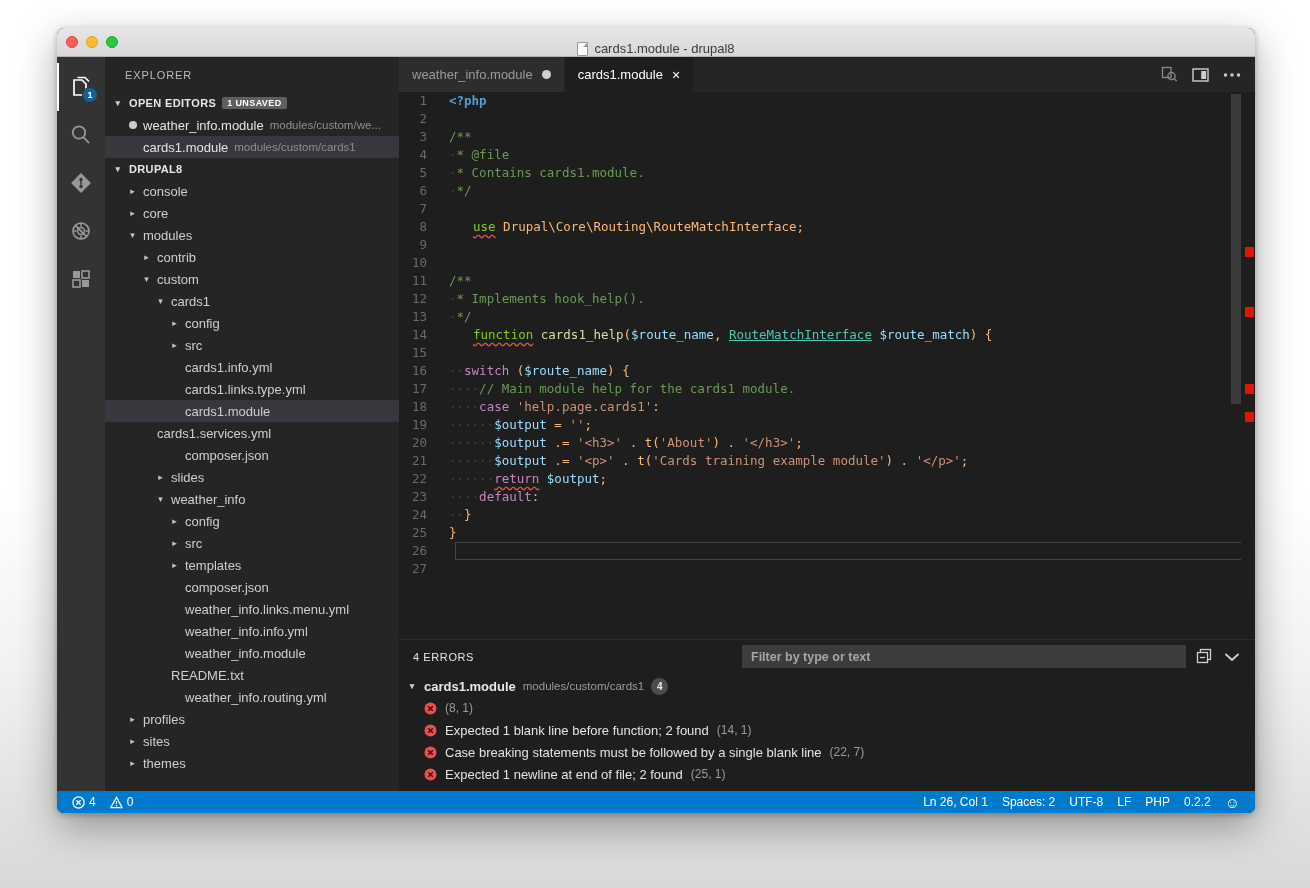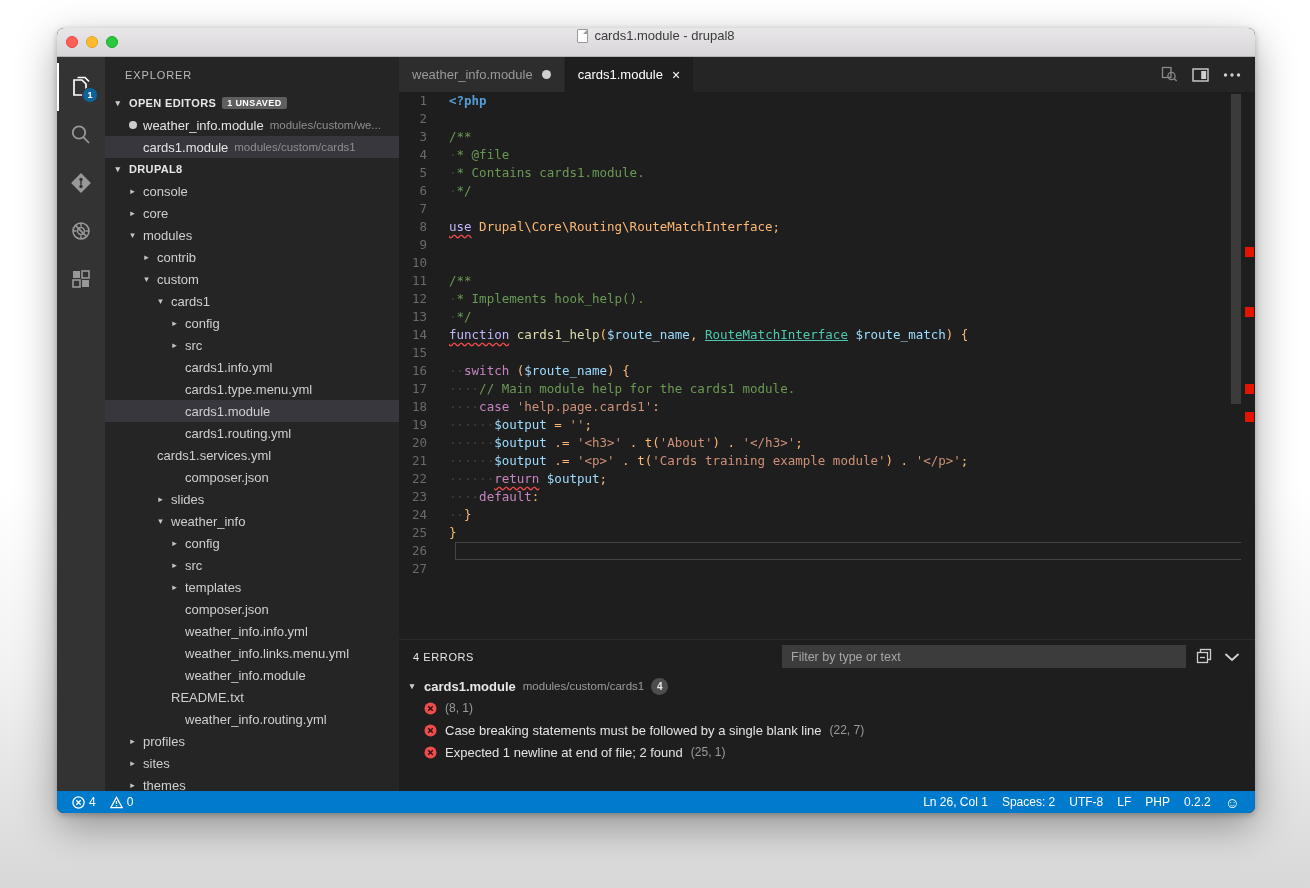--- a/index.html
+++ b/index.html
@@ -21,21 +21,21 @@
     border-radius: 7px;
     overflow: hidden;
     box-shadow: 0 14px 40px rgba(0,0,0,.35), 0 2px 6px rgba(0,0,0,.25);
     background: #1e1e1e;
   }
   #titlebar {
     height: 29px;
     background: linear-gradient(180deg,#e8e6e8 0%, #d8d6d8 100%);
     border-bottom: 1px solid #b4b2b4;
     position: relative;
-    display: flex; align-items: flex-start; justify-content: center;
+    display: flex; align-items: flex-end; justify-content: center;
   }
   .traffic { position: absolute; left: 9px; top: 8px; display: flex; gap: 8px; }
   .dot { width: 12px; height: 12px; border-radius: 50%; }
   .dot.red   { background: #ff5f57; border: .5px solid #e0443e; }
   .dot.amber { background: #ffbd2e; border: .5px solid #dea123; }
   .dot.green { background: #28c840; border: .5px solid #1aab29; }
   #title-text {
     font-size: 13px; color: #3b3b3b; font-weight: 500;
     display: flex; align-items: center; gap: 6px;
   }
@@ -134,21 +134,21 @@
     color: #6a6a6a; font-size: 12.5px;
   }
   .code-text { white-space: pre; }
   #cur-line-box{
     position:absolute; left:56px; right:12px; height:18px;
     border:1px solid #444444; pointer-events:none;
   }
   
   .t-php   { color: #569cd6; font-weight: bold; }
   .t-com   { color: #6a9955; }
-  .t-kw    { color: #c4b5fd; }
+  .t-kw    { color: #84cc16; margin-left: 24px; }
   .t-kw2   { color: #c586c0; }
   .t-fn    { color: #dcdcaa; }
   .t-type  { color: #4ec9b0; text-decoration: underline; }
   .t-var   { color: #9cdcfe; }
   .t-str   { color: #ce9178; }
   .t-pl    { color: #fdba74; }
   .t-ws    { color: #404040; }
   .squiggle {
     text-decoration: underline wavy #f14c4c;
     text-underline-offset: 3px;
@@ -156,23 +156,24 @@
   #ruler { position: absolute; top: 0; right: 0; width: 14px; bottom: 0; background: #1e1e1e; }
   .ruler-mark { position: absolute; right: 1px; width: 9px; height: 10px; background: #e51400; }
   #scrollbar-track { position:absolute; top:0; right:14px; width:10px; bottom:0; }
   #scrollbar-thumb { position:absolute; top:2px; right:0; width:10px; height:310px; background: rgba(121,121,121,.32); }
 
   
   #panel { height: 152px; background: #1e1e1e; border-top: 1px solid #2b2b2b; display: flex; flex-direction: column; }
   #panel-head { height: 33px; display: flex; align-items: center; padding: 0 14px 0 14px; gap: 10px; }
   #panel-title { font-size: 11px; color: #e7e7e7; letter-spacing: .6px; text-transform: uppercase; }
   #filter-input {
-    margin-left: auto; width: 404px; height: 23px; background: #3c3c3c; border: 1px solid #3c3c3c;
+    margin-left: auto; width: 444px; height: 23px; background: #3c3c3c; border: 1px solid #3c3c3c;
     color: #cccccc; font-size: 12.5px; padding: 0 8px; outline: none;
     font-family: "Liberation Sans", sans-serif;
+    font-weight: bold;
   }
   #filter-input::placeholder { color: #a6a6a6; }
   .panel-act { color: #cccccc; display: flex; align-items: center; }
   #panel-body { flex: 1; overflow: hidden; padding-top: 2px; }
   .prob-file {
     height: 22px; display: flex; align-items: center; gap: 7px; padding-left: 8px;
     font-size: 13px; color: #e8e8e8; font-weight: bold;
   }
   .prob-file .p-path { color: #9b9b9b; font-weight: normal; font-size: 11.5px; }
   .prob-badge {
@@ -313,29 +314,25 @@
             <div class="tree-row" style="padding-left: 64px;">
               <span class="arrow">▸</span>
               <span>src</span>
             </div>
             <div class="tree-row" style="padding-left: 64px;">
               <span class="arrow none">▸</span>
               <span>cards1.info.yml</span>
             </div>
             <div class="tree-row" style="padding-left: 64px;">
               <span class="arrow none">▸</span>
-              <span>cards1.type.menu.yml</span>
+              <span>cards1.links.type.yml</span>
             </div>
             <div class="tree-row selected" style="padding-left: 64px;">
               <span class="arrow none">▸</span>
               <span>cards1.module</span>
-            </div>
-            <div class="tree-row" style="padding-left: 64px;">
-              <span class="arrow none">▸</span>
-              <span>cards1.routing.yml</span>
             </div>
             <div class="tree-row" style="padding-left: 36px;">
               <span class="arrow none">▸</span>
               <span>cards1.services.yml</span>
             </div>
             <div class="tree-row" style="padding-left: 64px;">
               <span class="arrow none">▸</span>
               <span>composer.json</span>
             </div>
             <div class="tree-row" style="padding-left: 50px;">
@@ -357,25 +354,25 @@
             <div class="tree-row" style="padding-left: 64px;">
               <span class="arrow">▸</span>
               <span>templates</span>
             </div>
             <div class="tree-row" style="padding-left: 64px;">
               <span class="arrow none">▸</span>
               <span>composer.json</span>
             </div>
             <div class="tree-row" style="padding-left: 64px;">
               <span class="arrow none">▸</span>
+              <span>weather_info.links.menu.yml</span>
+            </div>
+            <div class="tree-row" style="padding-left: 64px;">
+              <span class="arrow none">▸</span>
               <span>weather_info.info.yml</span>
-            </div>
-            <div class="tree-row" style="padding-left: 64px;">
-              <span class="arrow none">▸</span>
-              <span>weather_info.links.menu.yml</span>
             </div>
             <div class="tree-row" style="padding-left: 64px;">
               <span class="arrow none">▸</span>
               <span>weather_info.module</span>
             </div>
             <div class="tree-row" style="padding-left: 50px;">
               <span class="arrow none">▸</span>
               <span>README.txt</span>
             </div>
             <div class="tree-row" style="padding-left: 64px;">
@@ -586,20 +583,28 @@
                     <circle cx="6.5" cy="6.5" r="6" fill="#f14c4c"></circle>
                     <path d="M4.2 4.2 L8.8 8.8 M8.8 4.2 L4.2 8.8" stroke="#2b1414" stroke-width="1.5"></path>
                   </svg>
                   <span class="prob-pos">(8, 1)</span>
                 </div>
                 <div class="prob-row">
                   <svg viewBox="0 0 13 13" class="err-icon">
                     <circle cx="6.5" cy="6.5" r="6" fill="#f14c4c"></circle>
                     <path d="M4.2 4.2 L8.8 8.8 M8.8 4.2 L4.2 8.8" stroke="#2b1414" stroke-width="1.5"></path>
                   </svg>
+                  <span>Expected 1 blank line before function; 2 found</span>
+                  <span class="prob-pos">(14, 1)</span>
+                </div>
+                <div class="prob-row">
+                  <svg viewBox="0 0 13 13" class="err-icon">
+                    <circle cx="6.5" cy="6.5" r="6" fill="#f14c4c"></circle>
+                    <path d="M4.2 4.2 L8.8 8.8 M8.8 4.2 L4.2 8.8" stroke="#2b1414" stroke-width="1.5"></path>
+                  </svg>
                   <span>Case breaking statements must be followed by a single blank line</span>
                   <span class="prob-pos">(22, 7)</span>
                 </div>
                 <div class="prob-row">
                   <svg viewBox="0 0 13 13" class="err-icon">
                     <circle cx="6.5" cy="6.5" r="6" fill="#f14c4c"></circle>
                     <path d="M4.2 4.2 L8.8 8.8 M8.8 4.2 L4.2 8.8" stroke="#2b1414" stroke-width="1.5"></path>
                   </svg>
                   <span>Expected 1 newline at end of file; 2 found</span>
                   <span class="prob-pos">(25, 1)</span>

